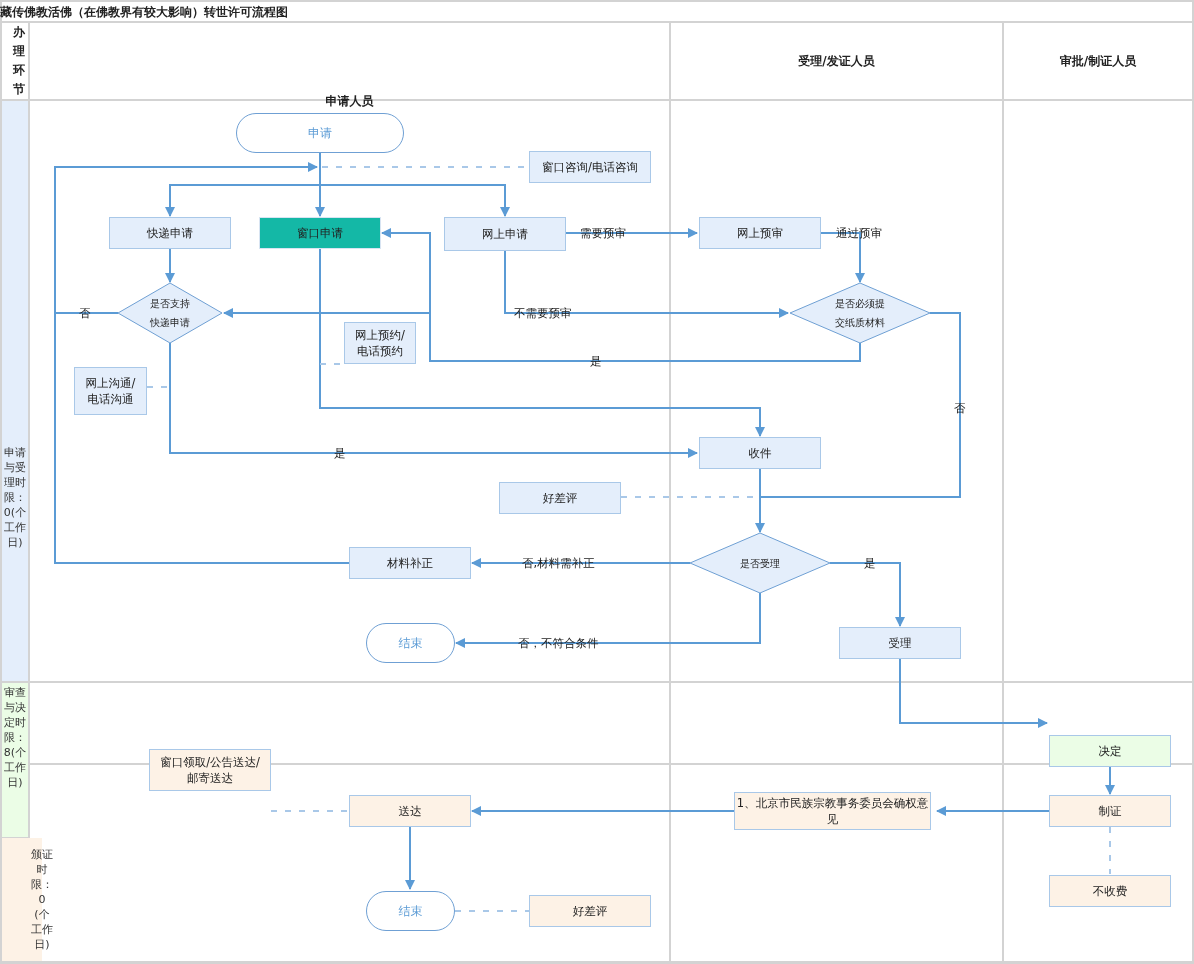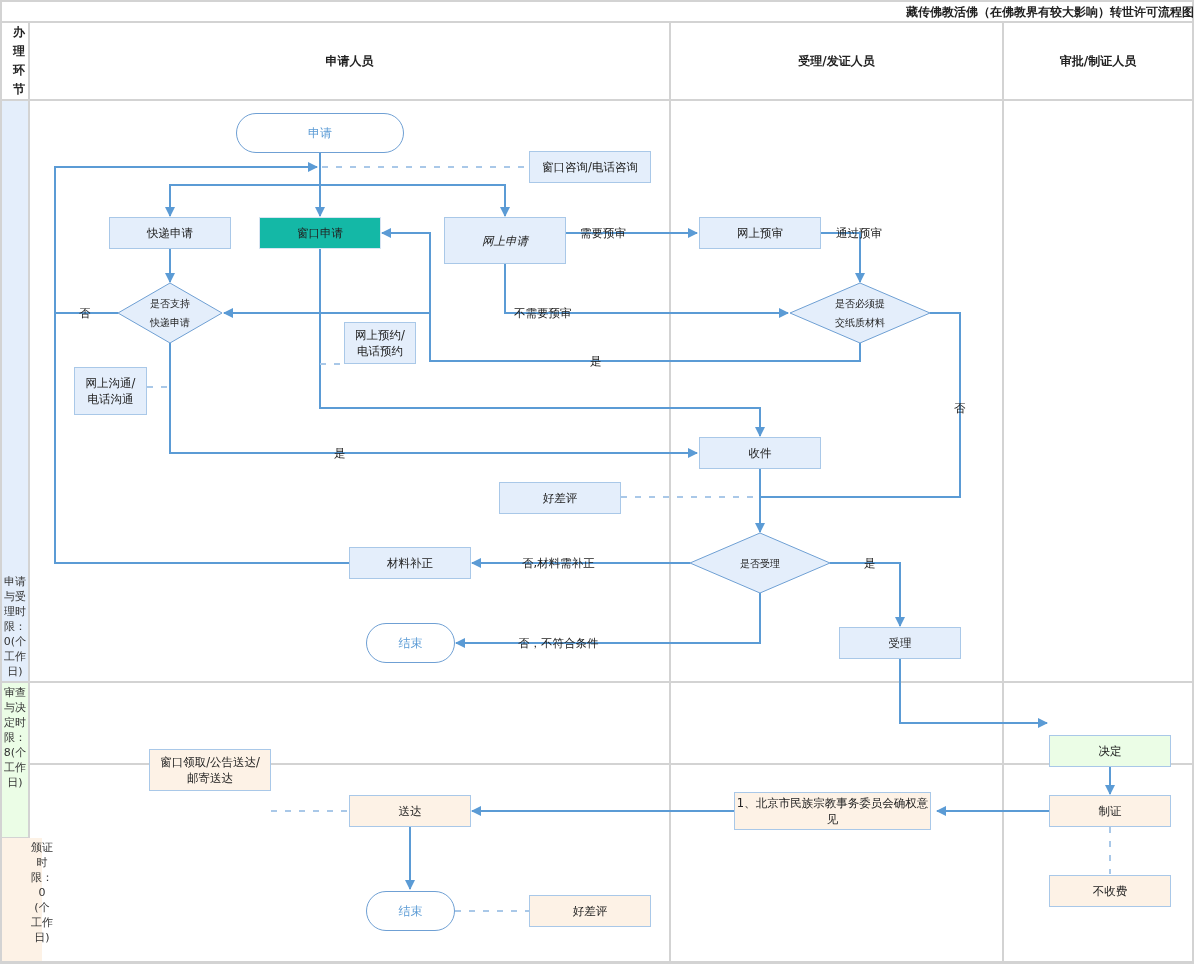--- a/index.html
+++ b/index.html
@@ -1,20 +1,20 @@
 <!DOCTYPE html>
 <html><head>
 <meta charset="utf-8">
 <style>
   html, body { margin: 0; padding: 0; background: #ffffff; }
   body { width: 1194px; height: 964px; position: relative; overflow: hidden;
          font-family: "DejaVu Sans", "Liberation Sans", sans-serif; color: #222; }
   .grid-line { position: absolute; background: #d3d3d3; }
   .title { position: absolute; left: 0; top: 2px; width: 1194px; height: 20px; line-height: 20px;
-           text-align: right; font-size: 12px; font-weight: bold; color: #222; }
+           text-align: left; font-size: 12px; font-weight: bold; color: #222; }
   .lane-head { position: absolute; top: 23px; height: 76px; display: flex; align-items: center;
                justify-content: center; font-size: 12px; font-weight: bold; }
   .stage-head { position: absolute; left: 2px; top: 23px; width: 34px; height: 76px;
                 font-size: 12px; font-weight: bold; text-align: center; line-height: 19px; border-radius: 9px; }
   .stage { position: absolute; left: 2px; width: 26px; font-size: 11px; color: #333;
            text-align: center; line-height: 15px; display: flex; align-items: flex-end; justify-content: center; box-sizing: border-box; }
   .stage span { display: block; word-break: break-all; padding-bottom: 2px; }
   .node { position: absolute; box-sizing: border-box; border: 1px solid #a9c8e8; background: #e4eefb;
           font-size: 11.5px; color: #222; display: flex; align-items: center; justify-content: center;
           text-align: center; line-height: 16px; }
@@ -41,31 +41,31 @@
 <div class="grid-line" style="left:669px;top:22px;width:2px;height:942px;"></div>
 <div class="grid-line" style="left:1002px;top:22px;width:2px;height:942px;"></div>
 <div class="grid-line" style="left:1192px;top:0;width:2px;height:964px;"></div>
 
 <div class="title">藏传佛教活佛（在佛教界有较大影响）转世许可流程图</div>
 
 <div class="stage-head">
     <span style="display:block;width:14px;margin:0 auto;word-break:break-all;">办理环节</span>
   </div>
 
-<div class="lane-head" style="left:30px;width:639px;">申请人员</div>
+<div class="lane-head" style="left:30px;width:639px;margin-top:40px;">申请人员</div>
 <div class="lane-head" style="left:671px;width:331px;">受理/发证人员</div>
 <div class="lane-head" style="left:1004px;width:188px;">审批/制证人员</div>
 
-<div class="stage" style="top:101px;height:580px;background:#e4eefb;align-items:flex-end;padding-top:214px;">
+<div class="stage" style="top:101px;height:580px;background:#e4eefb;align-items:center;padding-top:214px;">
   <span>申请与受理时限：0(个工作日)</span>
   </div>
 <div class="stage" style="top:683px;height:154px;background:#ebfde6;align-items:flex-start;padding-top:2px;">
   <span>审查与决定时限：8(个工作日)</span>
   </div>
-<div class="stage" style="top:838px;height:123px;background:#fdf2e6;align-items:flex-start;padding-top:2px;padding-left:40px;">
+<div class="stage" style="top:838px;height:123px;background:#fdf2e6;align-items:center;padding-top:2px;padding-left:40px;">
   <span>颁证时限：0(个工作日)</span>
   </div>
 <div class="grid-line" style="left:2px;top:837px;width:26px;height:1px;"></div>
 
 <svg class="flow" width="1194" height="964">
   <defs>
     <marker id="arr" markerWidth="10" markerHeight="10" refX="9" refY="5" orient="auto" markerUnits="userSpaceOnUse">
       <path d="M0,0 L10,5 L0,10 z" fill="#5b9bd5"></path>
     </marker>
   </defs>
@@ -128,21 +128,21 @@
     <polygon points="170,283 222,313 170,343 118,313"></polygon>
     <polygon points="860,283 930,313 860,343 790,313"></polygon>
     <polygon points="760,533 830,563 760,593 690,563"></polygon>
   </g>
 </svg>
 
 <div class="terminal" style="left:236px;top:113px;width:168px;height:40px;">申请</div>
 <div class="node" style="left:529px;top:151px;width:122px;height:32px;">窗口咨询/电话咨询</div>
 <div class="node" style="left:109px;top:217px;width:122px;height:32px;">快递申请</div>
 <div class="node" style="left:259px;top:217px;width:122px;height:32px;background:#14b8a6;border-color:#d8e4f2;">窗口申请</div>
-<div class="node" style="left:444px;top:217px;width:122px;height:47px;font-style:italic;">网上申请</div>
+<div class="node" style="left:444px;top:217px;width:122px;height:34px;">网上申请</div>
 <div class="node" style="left:699px;top:217px;width:122px;height:32px;">网上预审</div>
 
 <div class="diamond-label" style="left:118px;top:293px;width:104px;height:40px;white-space:pre;">是否支持
 快递申请</div>
 <div class="diamond-label" style="left:790px;top:293px;width:140px;height:40px;white-space:pre;">是否必须提
 交纸质材料</div>
 
 <div class="node" style="left:344px;top:322px;width:72px;height:42px;white-space:pre;">网上预约/
 电话预约</div>
 <div class="node" style="left:74px;top:367px;width:73px;height:48px;white-space:pre;">网上沟通/

